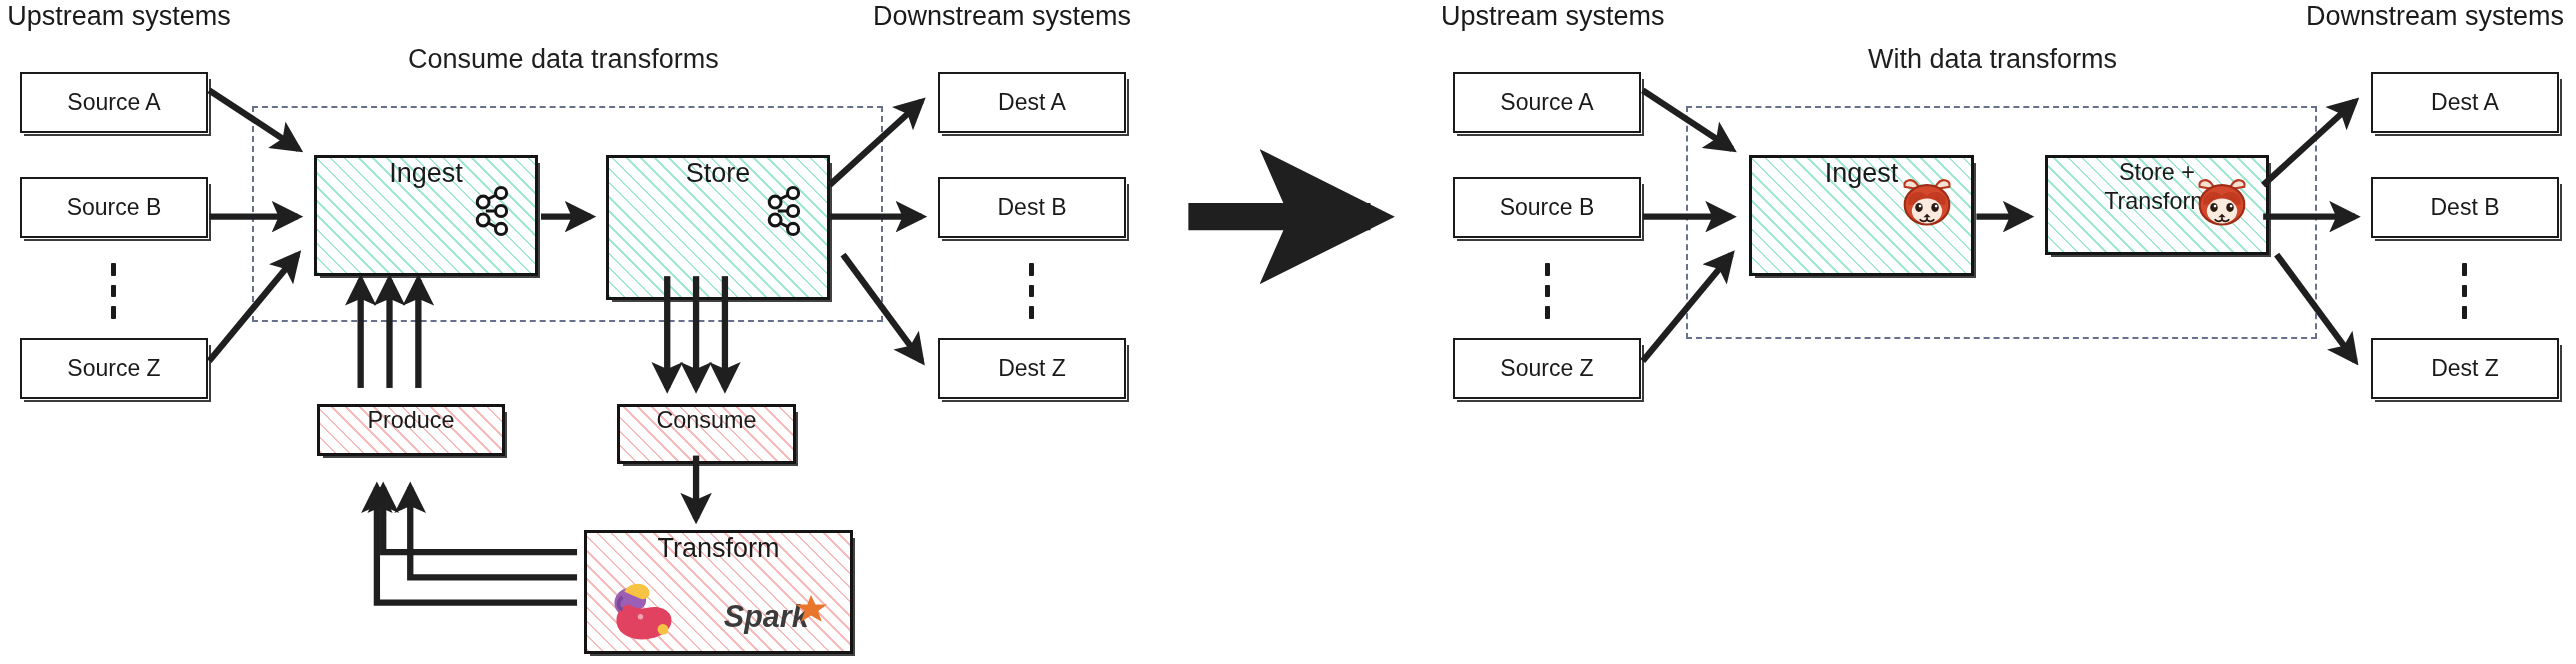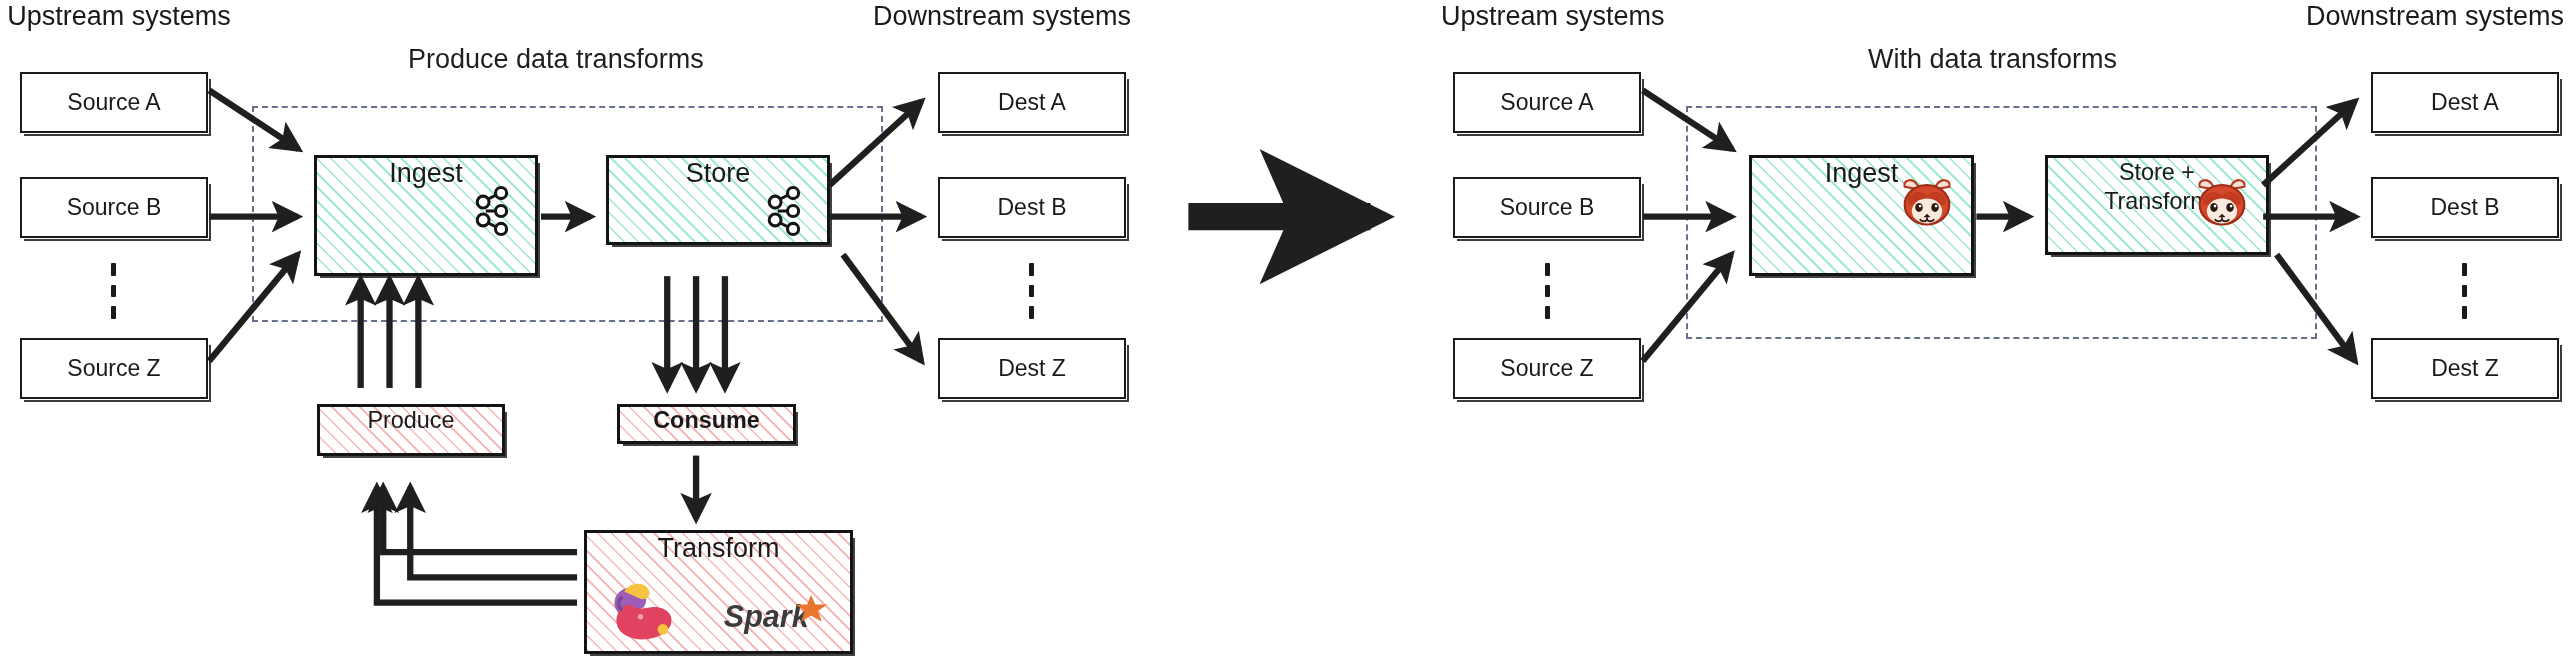--- a/index.html
+++ b/index.html
@@ -115,21 +115,21 @@
 
       <path d="M 2192 240 L 2250 240"></path>
 
       <path d="M 2510 205 L 2612 112"></path>
       <path d="M 2510 240 L 2612 240"></path>
       <path d="M 2525 282 L 2612 400"></path>
     </g>
   </svg>
 
   <div class="lbl" style="left:7.2px;top:1.8px;">Upstream systems</div>
-  <div class="lbl panel-title" style="left:408px;top:45px;">Produce data transforms</div>
+  <div class="lbl panel-title" style="left:408px;top:45px;">Consume data transforms</div>
   <div class="lbl" style="left:873px;top:1.8px;">Downstream systems</div>
 
   <div class="dashgroup" style="left:252px;top:106px;width:631px;height:216px;"></div>
 
   <div class="sbox" style="left:20px;top:72px;width:188px;height:61px;">
     <span>Source A</span>
   </div>
   <div class="sbox" style="left:20px;top:177px;width:188px;height:61px;">
     <span>Source B</span>
   </div>
@@ -153,21 +153,21 @@
       <g fill="#fff" stroke="#151515" stroke-width="3.4">
         <circle cx="31" cy="9" r="6.2"></circle>
           <circle cx="31" cy="29" r="6.2"></circle>
           <circle cx="31" cy="49" r="6.2"></circle>
         <circle cx="11" cy="19" r="6.6"></circle>
           <circle cx="11" cy="39" r="6.6"></circle>
       </g>
     </svg>
   </div>
 
-  <div class="hbox h-green" style="left:606px;top:155px;width:224px;height:90px;">
+  <div class="hbox h-green" style="left:606px;top:155px;width:224px;height:145px;">
     <span class="txt">Store</span>
     <svg class="icon" style="right:21.6px;top:27px;" width="40" height="52" viewBox="0 0 44 58">
       <g stroke="#151515" stroke-width="3.4" fill="none">
         <path d="M14 17 L28 10"></path>
           <path d="M14 29 L28 29"></path>
           <path d="M14 41 L28 48"></path>
       </g>
       <g fill="#fff" stroke="#151515" stroke-width="3.4">
         <circle cx="31" cy="9" r="6.2"></circle>
           <circle cx="31" cy="29" r="6.2"></circle>
@@ -175,21 +175,21 @@
         <circle cx="11" cy="19" r="6.6"></circle>
           <circle cx="11" cy="39" r="6.6"></circle>
       </g>
     </svg>
   </div>
 
   <div class="hbox h-red" style="left:317px;top:404px;width:188px;height:52px;font-size:23.4px;">
     <span class="txt">Produce</span>
   </div>
 
-  <div class="hbox h-red" style="left:617px;top:404px;width:179px;height:40px;font-size:23.4px;font-weight:bold;">
+  <div class="hbox h-red" style="left:617px;top:404px;width:179px;height:60px;font-size:23.4px;">
     <span class="txt">Consume</span>
   </div>
 
   <div class="hbox h-red" style="left:584px;top:530px;width:269px;height:124px;">
     <span class="txt" style="margin-bottom:16px;">Transform</span>
 
     <svg class="icon" style="left:14.4px;bottom:7.2px;" width="79" height="67" viewBox="0 0 88 74">
       <path d="M20 40 C10 30 16 14 30 12 C44 10 52 18 50 28 C48 36 38 38 34 34" fill="#9c5fb5" stroke="none"></path>
       <path d="M26 16 C30 6 46 4 52 12 C58 20 50 26 44 24" fill="#f6c343" stroke="none"></path>
       <path d="M30 30 C14 36 12 58 30 66 C48 74 74 66 78 52 C82 38 66 30 52 34 C44 36 38 34 30 30 Z" fill="#e0425f" stroke="none"></path>

